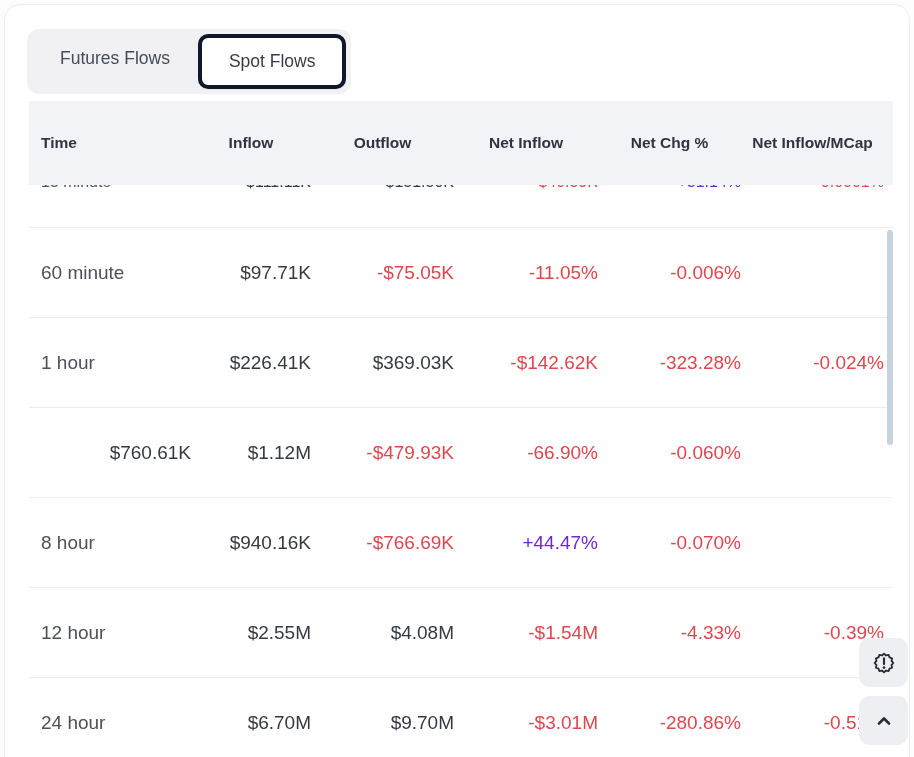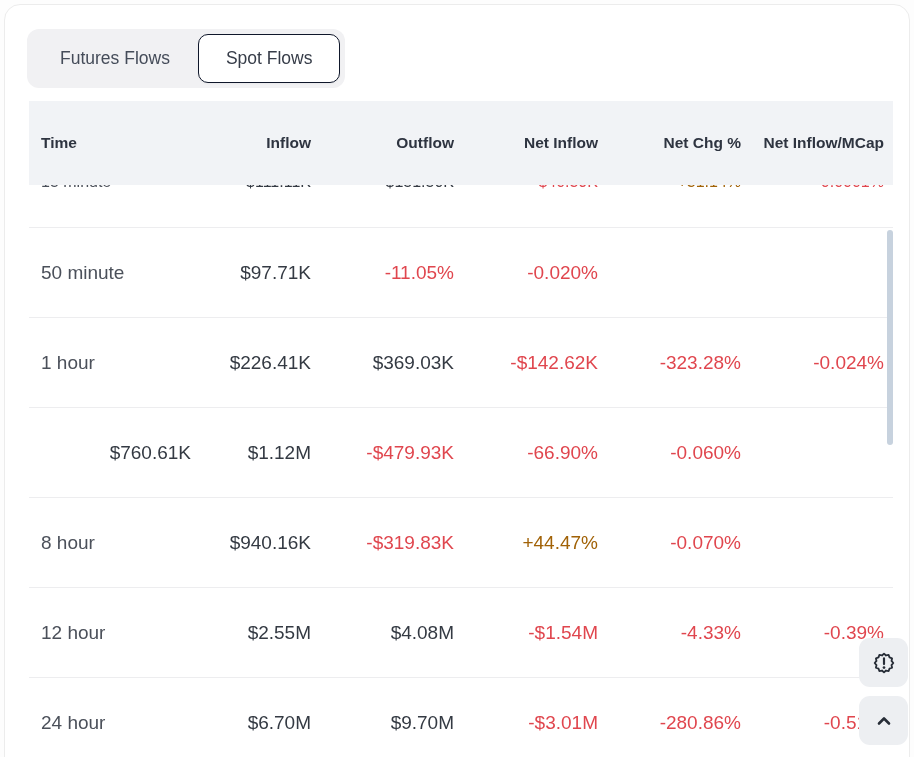--- a/index.html
+++ b/index.html
@@ -14,43 +14,43 @@
   
   .tabbar {
     display:inline-flex; margin:24px 0 15px 22px; padding:5px;
     background:#f1f1f3; border-radius:12px;
   }
   .tab {
     padding:13px 27px; font-size:17.5px; color:#454c59; cursor:pointer;
     border-radius:10px; border:1px solid transparent; white-space:nowrap;
   }
   .tab.active {
-    background:#ffffff; color:#363c48; border:1px solid #0f172a;
+    background:#ffffff; color:#363c48; border:4px solid #0f172a;
     box-shadow:0 1px 2px rgba(0,0,0,.04);
   }
 
   
   .table { position:absolute; left:24px; top:96px; width:864px; }
   .grid {
     display:grid;
     grid-template-columns:150px 120px 143px 144px 143px 143px;
     padding:0 24px 0 12px; align-items:center;
   }
   .thead {
     height:84px; background:#f1f3f6; font-weight:700; font-size:15.5px;
     color:#2e3440;
   }
-  .thead .c { text-align:right; }
+  .thead .c { text-align:center; }
   .thead .c:first-child { text-align:left; }
 
   .row { height:90px; border-bottom:1px solid #ededef; font-size:19px; }
   .cell { text-align:right; color:#343a43; }
   .cell.time { text-align:left; color:#4b505a; }
   .cell.neg { color:#e0464e; }
-  .cell.pos { color:#a16207; }
+  .cell.pos { color:#6d28d9; }
 
   
   .cliprow { height:43px; overflow:hidden; border-bottom:1px solid #ededef; }
   .cliprow .grid { height:90px; margin-top:-48px; }
 
   
   .scroll-thumb {
     position:absolute; right:21px; top:230px; width:6px; height:215px;
     background:#c7d2de; border-radius:3px;
   }
@@ -91,24 +91,25 @@
         <div class="cell time">15 minute</div>
         <div class="cell">$111.11K</div>
         <div class="cell">$151.50K</div>
         <div class="cell neg">-$40.39K</div>
         <div class="cell pos">+31.14%</div>
         <div class="cell neg">-0.0001%</div>
       </div>
     </div>
 
     <div class="grid row">
-      <div class="cell time">50 minute</div>
+      <div class="cell time">60 minute</div>
       <div class="cell">$97.71K</div>
+      <div class="cell neg">-$75.05K</div>
       <div class="cell neg">-11.05%</div>
-      <div class="cell neg">-0.020%</div>
+      <div class="cell neg">-0.006%</div>
     </div>
 
     <div class="grid row">
       <div class="cell time">1 hour</div>
       <div class="cell">$226.41K</div>
       <div class="cell">$369.03K</div>
       <div class="cell neg">-$142.62K</div>
       <div class="cell neg">-323.28%</div>
       <div class="cell neg">-0.024%</div>
     </div>
@@ -117,21 +118,21 @@
       <div class="cell">$760.61K</div>
       <div class="cell">$1.12M</div>
       <div class="cell neg">-$479.93K</div>
       <div class="cell neg">-66.90%</div>
       <div class="cell neg">-0.060%</div>
     </div>
 
     <div class="grid row">
       <div class="cell time">8 hour</div>
       <div class="cell">$940.16K</div>
-      <div class="cell neg">-$319.83K</div>
+      <div class="cell neg">-$766.69K</div>
       <div class="cell pos">+44.47%</div>
       <div class="cell neg">-0.070%</div>
     </div>
 
     <div class="grid row">
       <div class="cell time">12 hour</div>
       <div class="cell">$2.55M</div>
       <div class="cell">$4.08M</div>
       <div class="cell neg">-$1.54M</div>
       <div class="cell neg">-4.33%</div>

